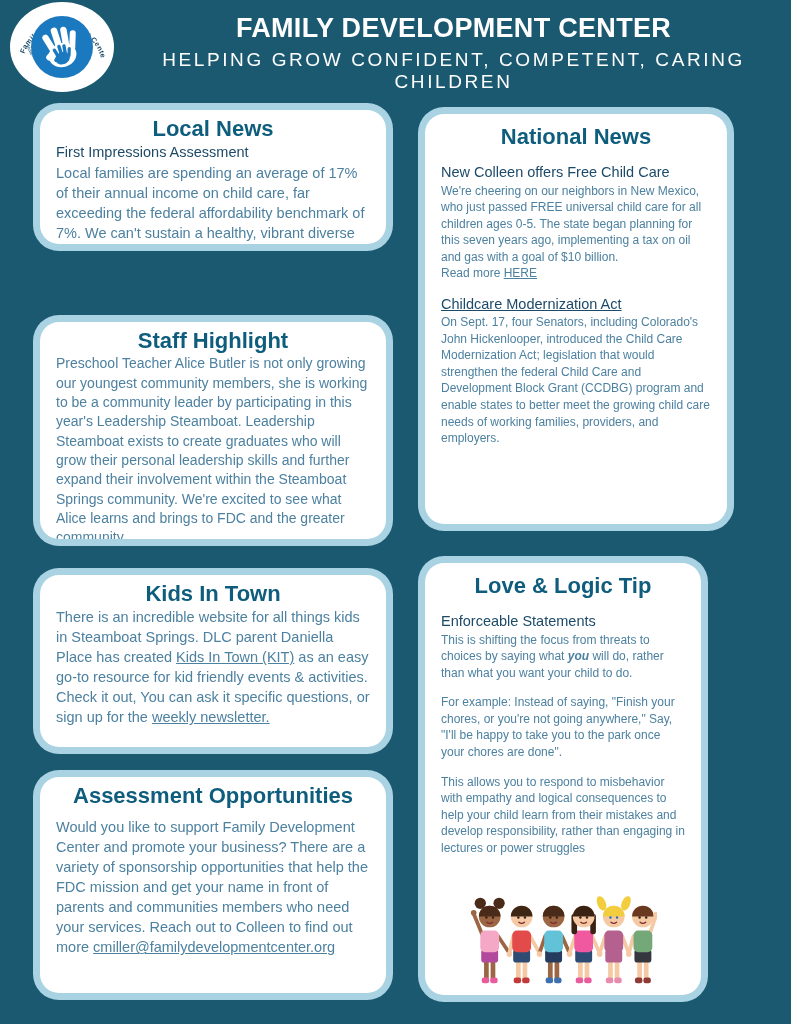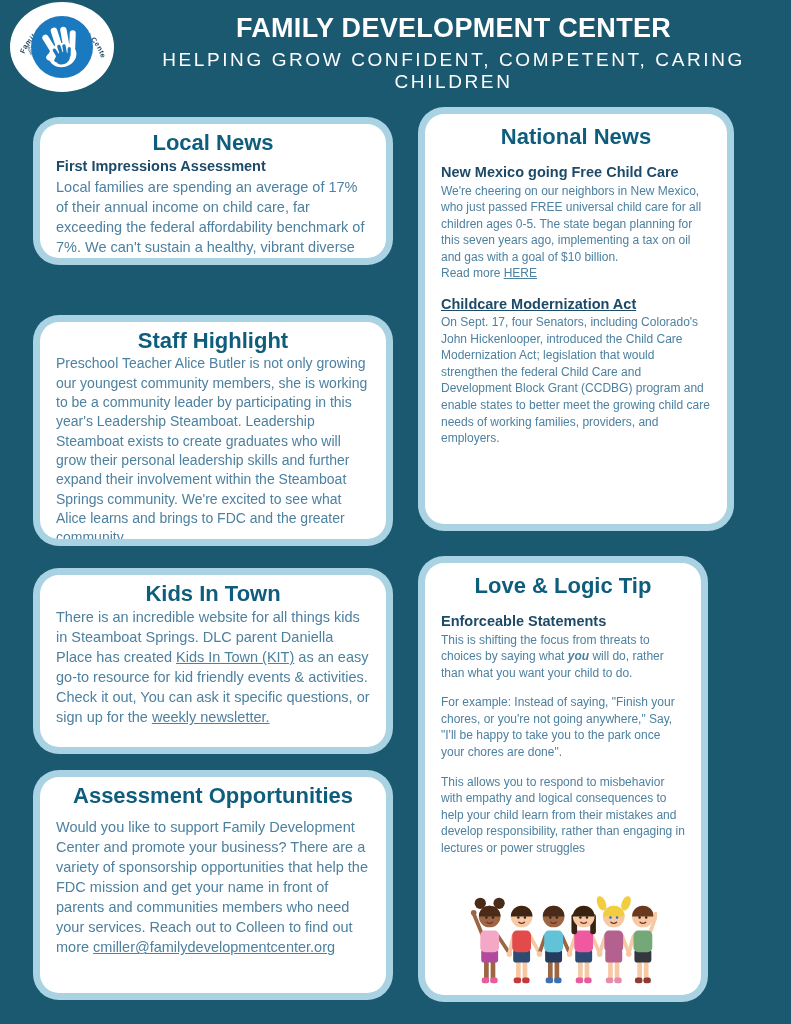--- a/index.html
+++ b/index.html
@@ -14,30 +14,30 @@
   .main-title{font-size:27px;font-weight:bold;letter-spacing:0.3px;font-stretch:condensed;}
   .sub-title{font-size:19px;font-weight:400;letter-spacing:2.6px;margin-top:5px;}
   
   .card{position:absolute;background:#A9D2E3;border-radius:26px;padding:7px;box-sizing:border-box;}
   .card-inner{
     background:#ffffff;border-radius:19px;width:100%;height:100%;
     box-sizing:border-box;padding:6px 16px;overflow:hidden;
     display:flex;flex-direction:column;
   }
   .card-title{text-align:center;color:#0E5D7D;font-weight:bold;font-size:22px;line-height:1.2;flex:0 0 auto;}
-  .heading{color:#1D4A68;font-weight:bold;font-size:14.5px;line-height:1.4;}
+  .heading{color:#1D4A68;font-weight:normal;font-size:14.5px;line-height:1.4;}
   .body-text{color:#4D81A0;font-size:14.5px;line-height:1.38;}
   .card-staff .body-text{font-size:14px;}
   .col-right .body-text{font-size:12px;}
   .link{text-decoration:underline;cursor:pointer;}
   .u{text-decoration:underline;}
   .mt4{margin-top:4px;} .mt8{margin-top:8px;} .mt12{margin-top:12px;}
   .emph{font-weight:bold;font-style:italic;}
   .para-gap{margin-top:13px;}
-  #card-local  {left:33px;top:117px;width:360px;height:148px;}
+  #card-local  {left:33px;top:103px;width:360px;height:148px;}
   #card-staff  {left:33px;top:315px;width:360px;height:231px;}
   #card-kids   {left:33px;top:568px;width:360px;height:186px;}
   #card-sponsor{left:33px;top:770px;width:360px;height:230px;}
   #card-national{left:418px;top:107px;width:316px;height:424px;}
   #card-love   {left:418px;top:556px;width:290px;height:446px;}
   .kids-art{margin:auto auto 0 auto;display:block;flex:0 0 auto;}
 </style>
 </head>
 <body>
 
@@ -113,21 +113,21 @@
       <div class="card-title">Assessment Opportunities</div>
       <div class="body-text mt8">
         <span>Would you like to support Family Development Center and promote your business? There are a variety of sponsorship opportunities that help the FDC mission and get your name in front of parents and communities members who need your services. Reach out to Colleen to find out more </span><span class="link">cmiller@familydevelopmentcenter.org</span>
       </div>
     </div>
   </div>
 
   <div class="card col-right" id="card-national">
     <div class="card-inner">
       <div class="card-title mt4">National News</div>
-      <div class="heading mt12">New Mexico going Free Child Care</div>
+      <div class="heading mt12">New Colleen offers Free Child Care</div>
       <div class="body-text">We're cheering on our neighbors in New Mexico, who just passed FREE universal child care for all children ages 0-5. The state began planning for this seven years ago, implementing a tax on oil and gas with a goal of $10 billion.</div>
       <div class="body-text">
         <span>Read more </span><span class="link">HERE</span>
       </div>
       <div class="heading u mt12">Childcare Modernization Act</div>
       <div class="body-text">On Sept. 17, four Senators, including Colorado's John Hickenlooper, introduced the Child Care Modernization Act; legislation that would strengthen the federal Child Care and Development Block Grant (CCDBG) program and enable states to better meet the growing child care needs of working families, providers, and employers.</div>
     </div>
   </div>
 
   <div class="card col-right" id="card-love">

